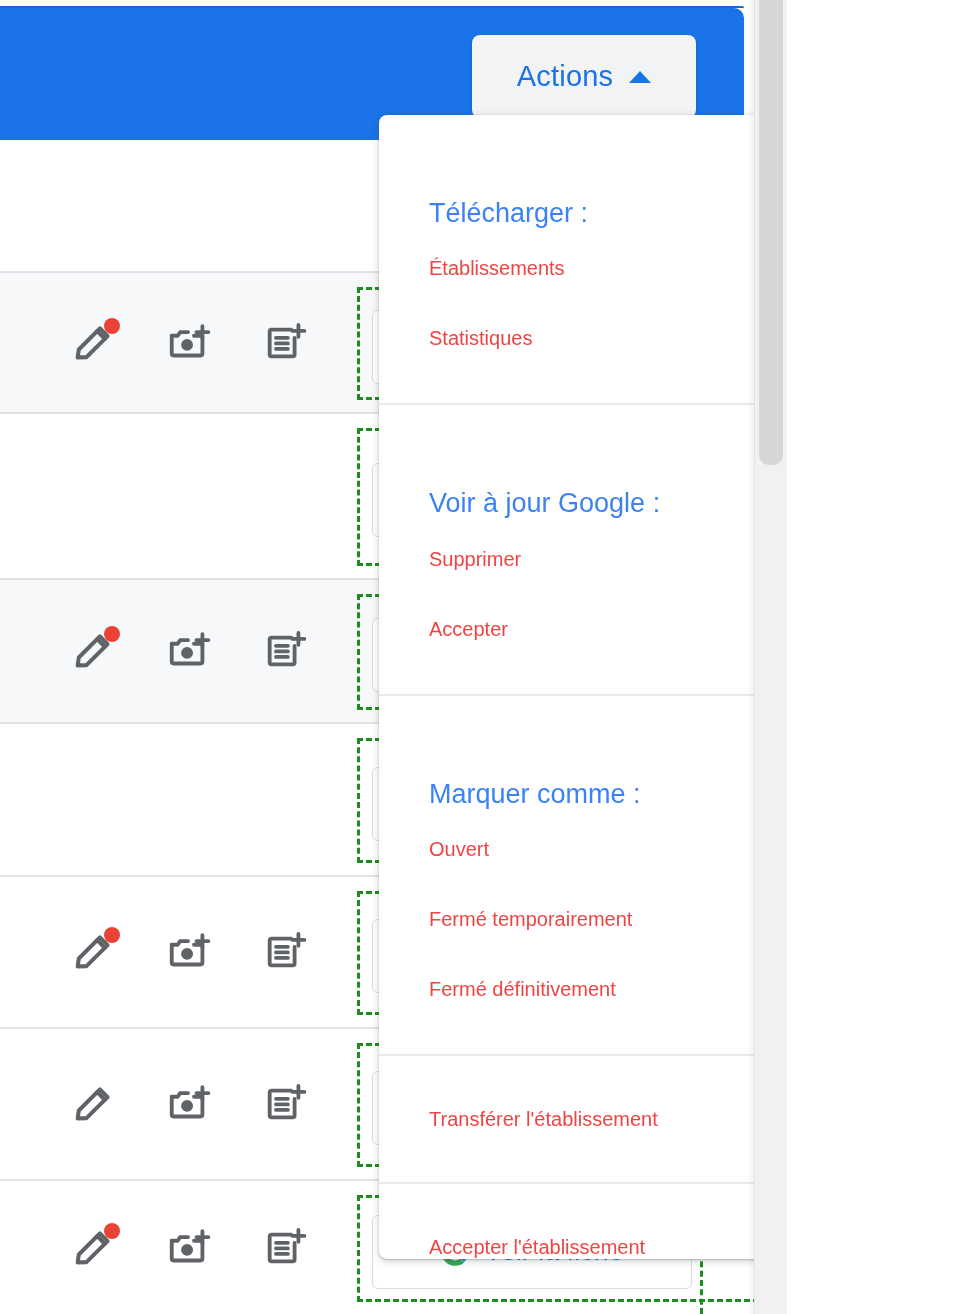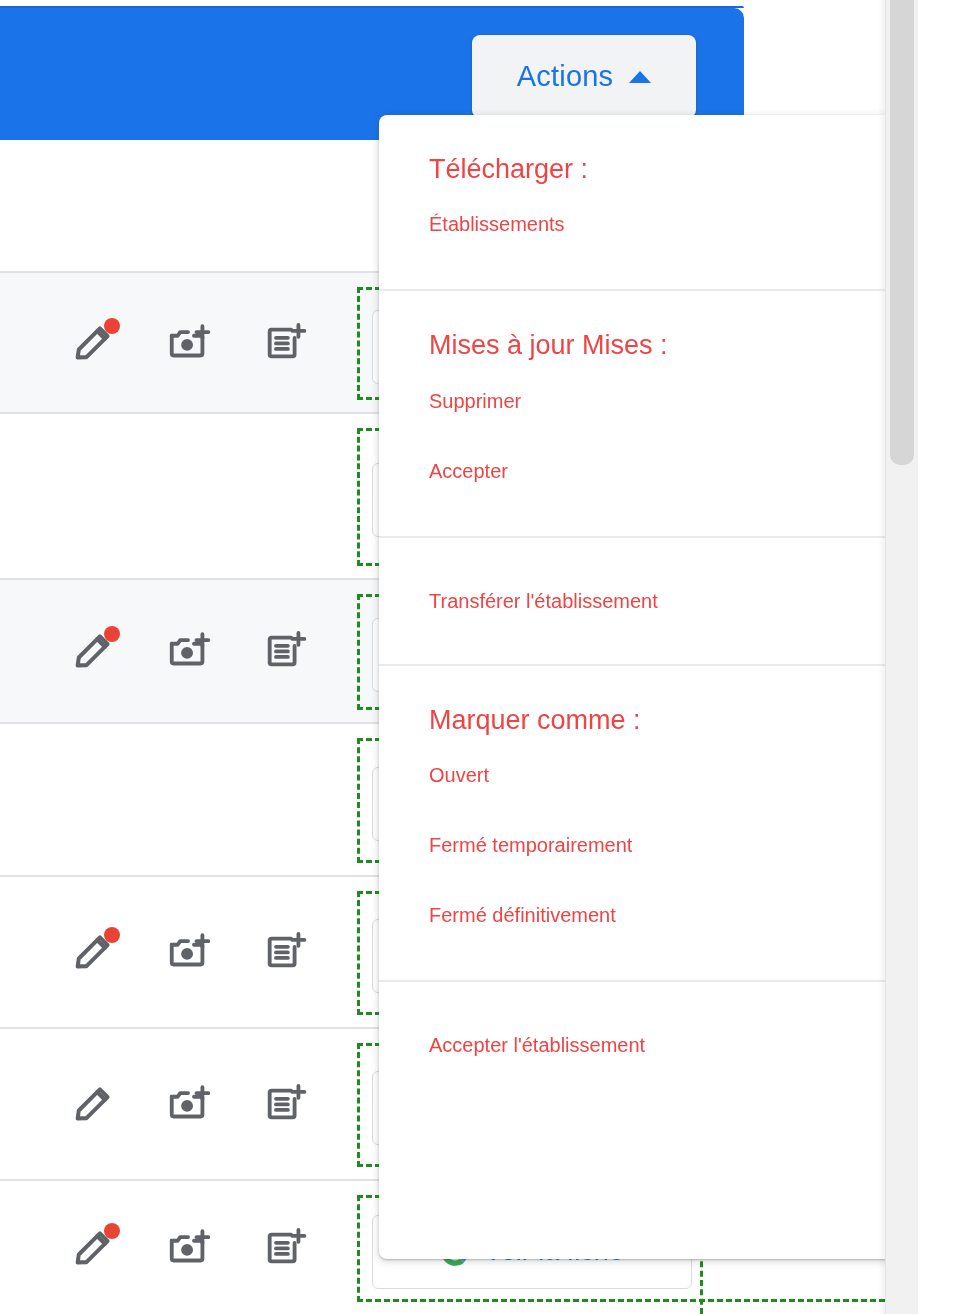--- a/index.html
+++ b/index.html
@@ -3,21 +3,21 @@
 <meta charset="utf-8">
 <style>
   html, body {
     margin: 0; padding: 0;
     width: 954px; height: 1314px;
     overflow: hidden;
     background: #ffffff;
     font-family: "Liberation Sans", sans-serif;
     -webkit-font-smoothing: antialiased;
   }
-  #root { position: relative; width: 918px; height: 1314px; overflow: hidden; background:#fff; }
+  #root { position: relative; width: 787px; height: 1314px; overflow: hidden; background:#fff; }
 
   
   .page-canvas {
     position: absolute; left: 0; top: 0;
     width: 922px; height: 1314px;
     background: #ffffff;
     overflow: hidden;
   }
 
   
@@ -123,24 +123,25 @@
     width: 516px; height: 1144px;
     background: #ffffff;
     border-radius: 8px;
     box-shadow: 0 2px 6px 2px rgba(60,64,67,.15), 0 1px 2px rgba(60,64,67,.30);
     overflow: hidden;
     z-index: 40;
   }
   .menu-section { }
   .menu-section + .menu-section { border-top: 2px solid #e8eaed; }
   .menu-group-label {
-    color: #ef4444;
+    color: #3b82f6;
     font-size: 27px;
     padding: 38px 0 4px 50px;
     line-height: 1.2;
+    margin-top: 44px;
   }
   .menu-item {
     color: #ef4444;
     font-size: 20px;
     padding: 22px 0 22px 50px;
     line-height: 1.3;
     cursor: pointer;
     white-space: nowrap;
   }
   .menu-section.pad-b { padding-bottom: 30px; }
@@ -396,36 +397,37 @@
         </div>
       </div>
 
   <div class="dash-right" style="left: 700px; top: 1252px; height: 62px;"></div>
     </div>
 
   <div class="menu" id="menu-host">
       <div class="menu-section pad-b">
         <div class="menu-group-label">Télécharger :</div>
         <div class="menu-item">Établissements</div>
+        <div class="menu-item">Statistiques</div>
       </div>
       <div class="menu-section pad-b">
-        <div class="menu-group-label">Mises à jour Mises :</div>
+        <div class="menu-group-label">Voir à jour Google :</div>
         <div class="menu-item">Supprimer</div>
         <div class="menu-item">Accepter</div>
-      </div>
-      <div class="menu-section single">
-        <div class="menu-item">Transférer l'établissement</div>
       </div>
       <div class="menu-section pad-b">
         <div class="menu-group-label">Marquer comme :</div>
         <div class="menu-item">Ouvert</div>
         <div class="menu-item">Fermé temporairement</div>
         <div class="menu-item">Fermé définitivement</div>
       </div>
       <div class="menu-section single">
+        <div class="menu-item">Transférer l'établissement</div>
+      </div>
+      <div class="menu-section single">
         <div class="menu-item">Accepter l'établissement</div>
       </div>
     </div>
 
   <div class="page-edge-shadow"></div>
   <div class="scrollbar-track">
     <div class="scrollbar-thumb"></div>
   </div>
 
 </div>

